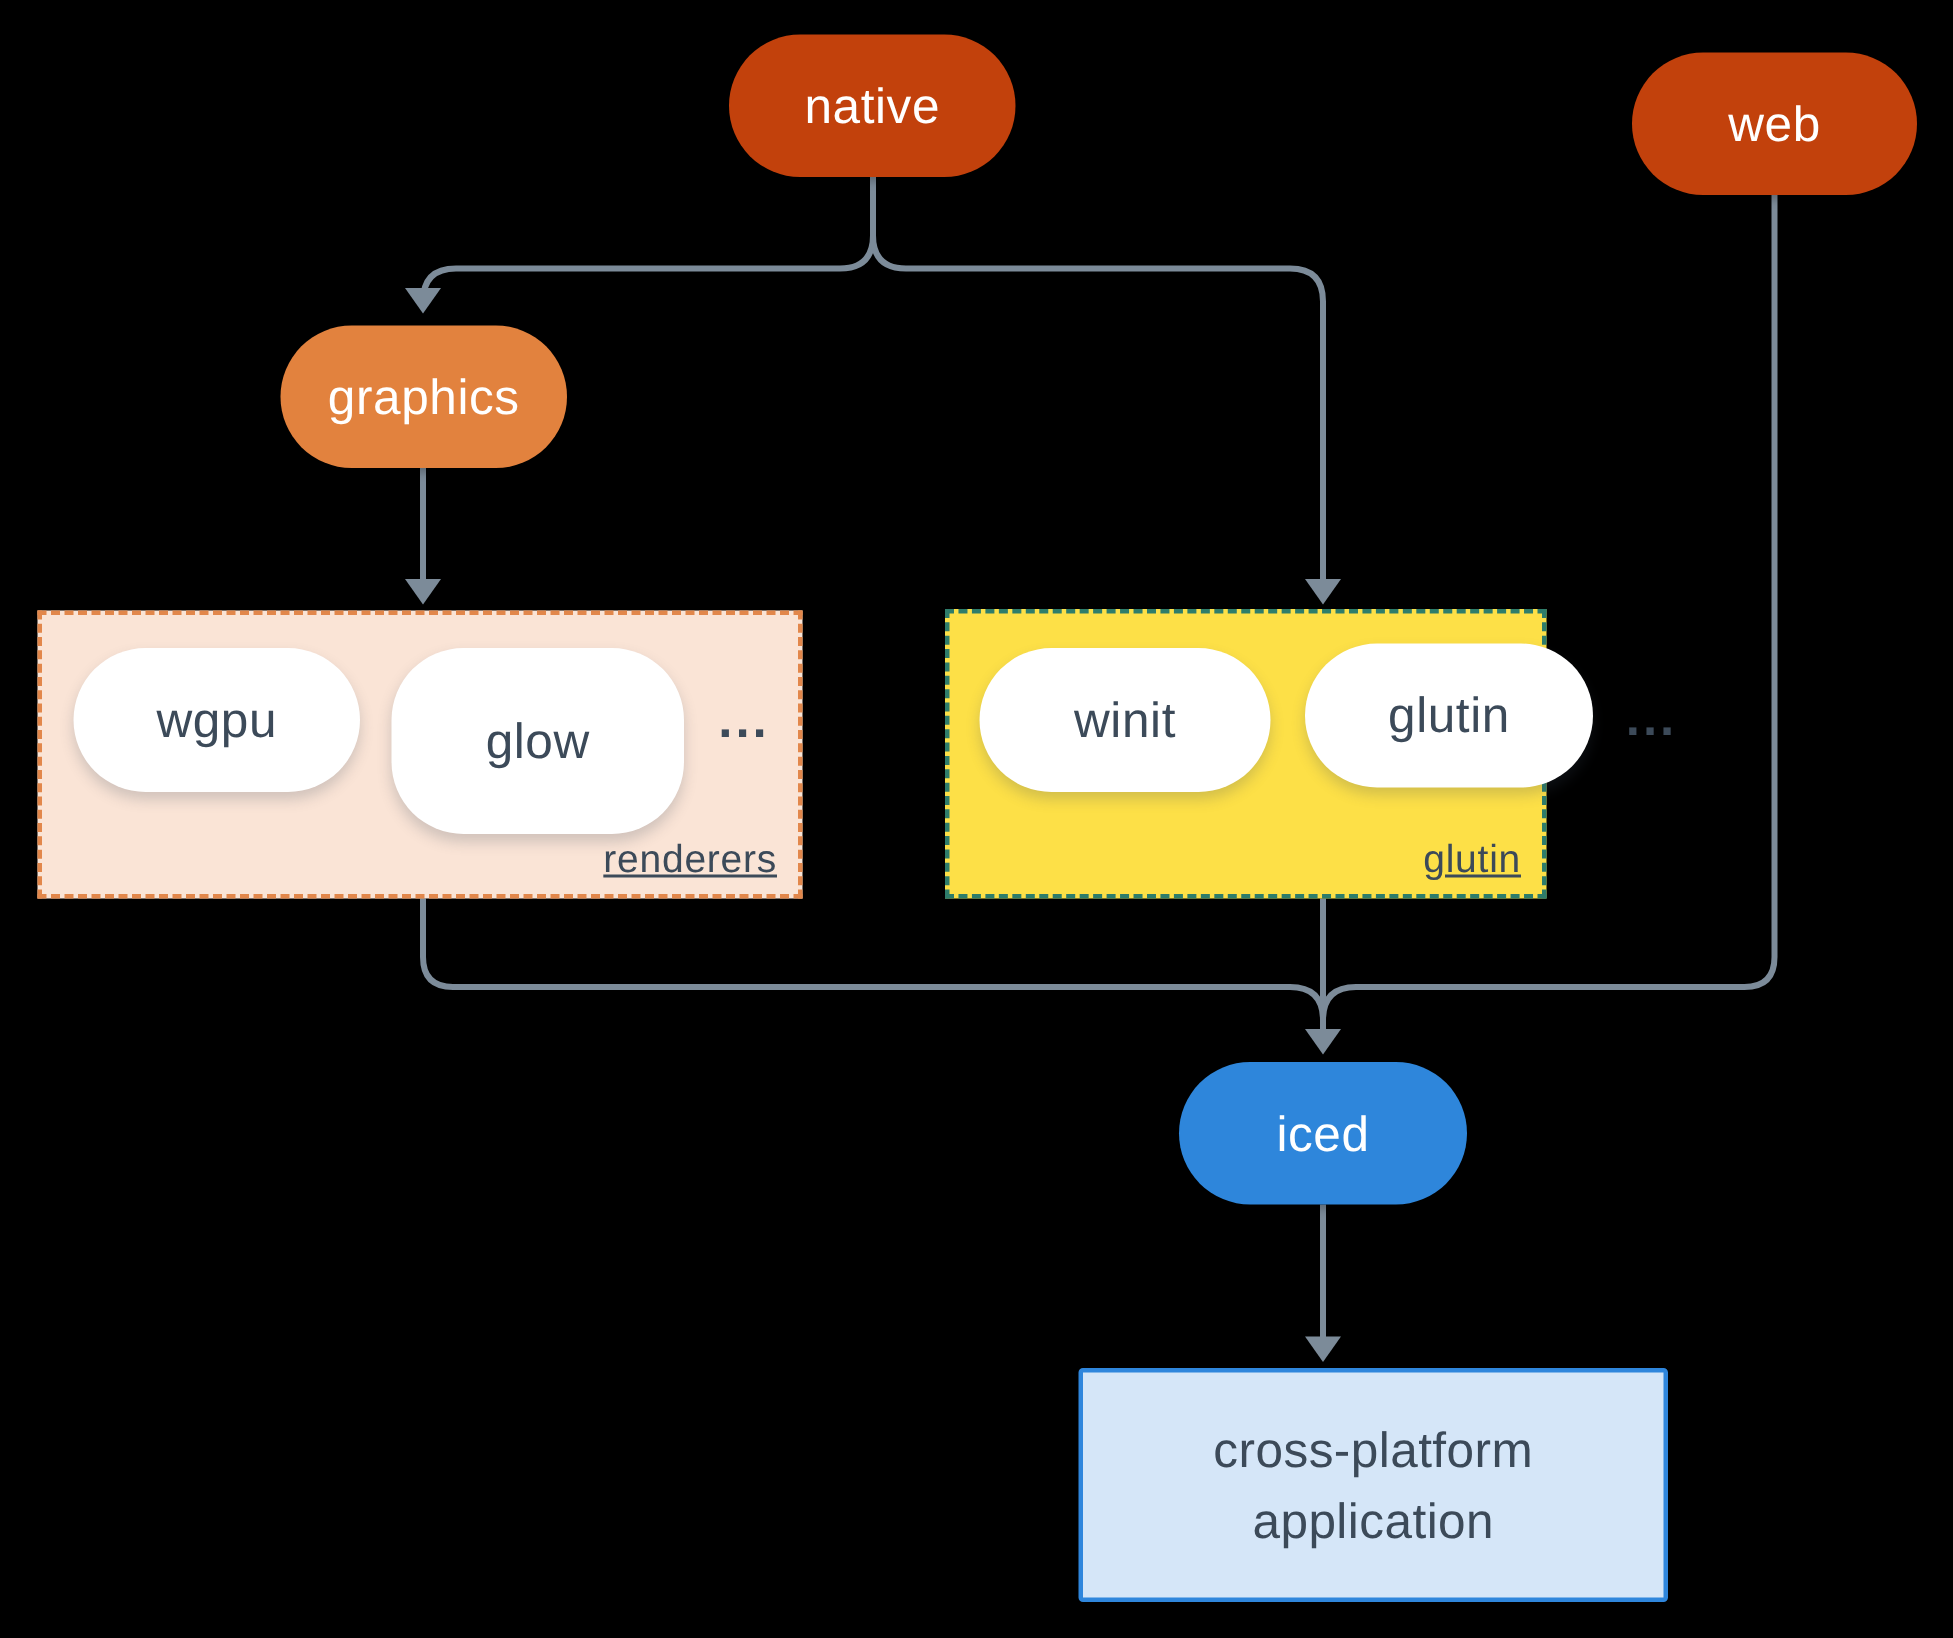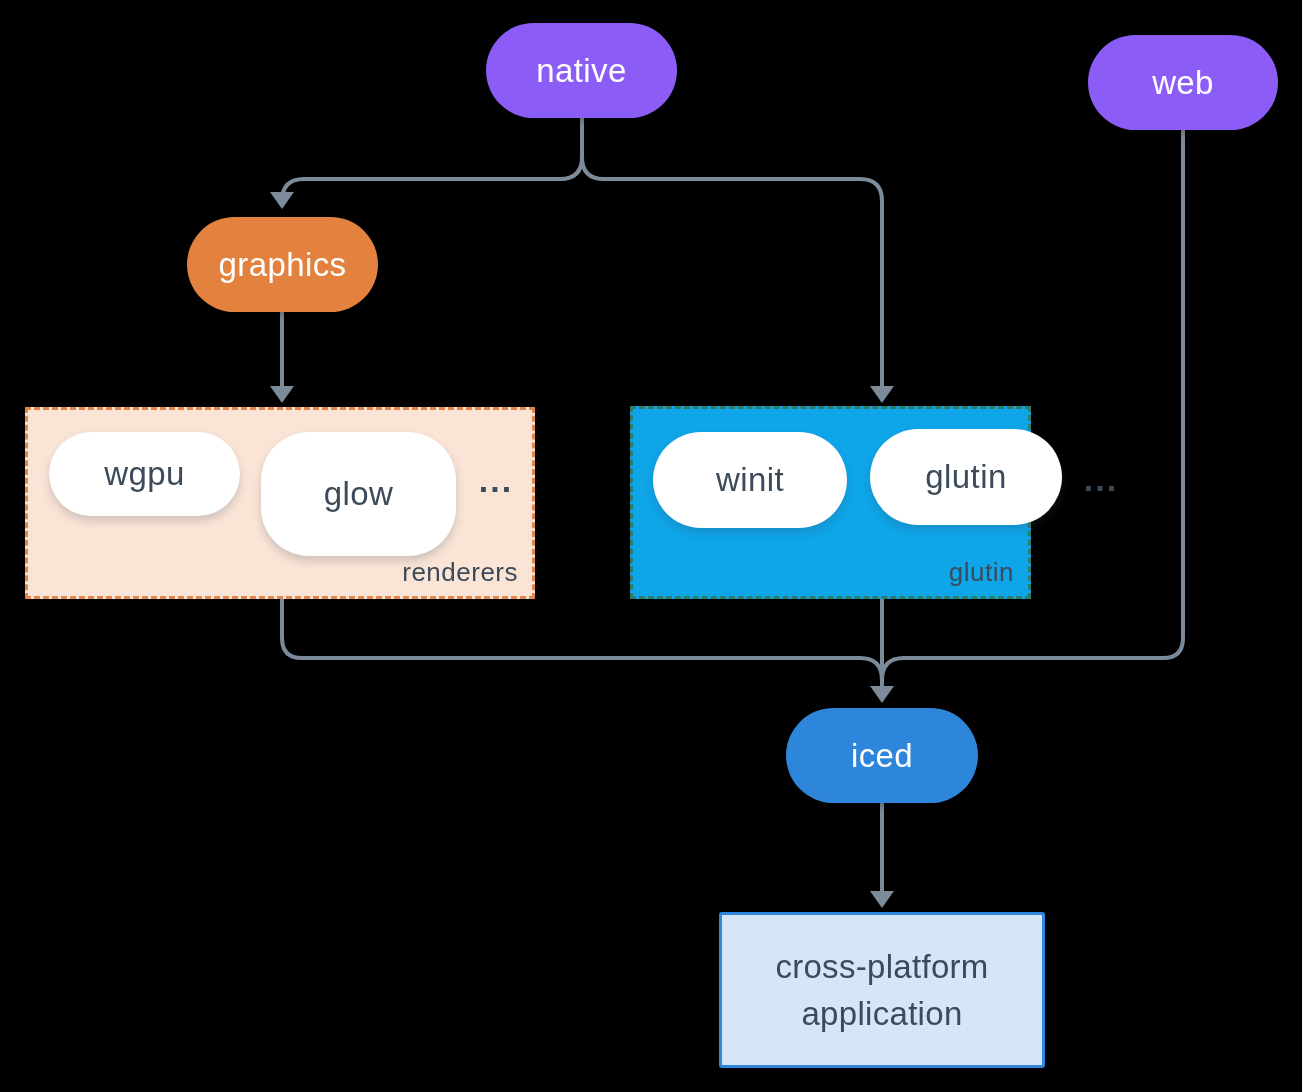--- a/index.html
+++ b/index.html
@@ -24,21 +24,21 @@
     position: absolute;
     display: flex;
     align-items: center;
     justify-content: center;
     border-radius: 48px;
     font-size: 33px;
     letter-spacing: 0.4px;
     color: #ffffff;
     box-shadow: 0 3px 6px rgba(0,0,0,0.25);
   }
-  .pill.purple { background: #8b5cf6; }
+  .pill.purple { background: #c2410c; }
   .pill.orange { background: #E2823E; }
   .pill.blue   { background: #2E86DB; text-align: right; }
   .pill.white  {
     background: #ffffff;
     color: #3C4A59;
     box-shadow: 0 4px 8px rgba(60,74,89,0.18);
   }
   .node-native   { left: 486px; top: 23px;  width: 191px; height: 95px; }
   .node-web      { left: 1088px; top: 35px; width: 190px; height: 95px; }
   .node-graphics { left: 187px; top: 217px; width: 191px; height: 95px; }
@@ -48,49 +48,50 @@
     position: absolute;
     box-sizing: border-box;
   }
   .groupbox.renderers {
     left: 25px; top: 407px; width: 510px; height: 192px;
     background: #FAE4D6;
     border: 3px dashed #E2874B;
   }
   .groupbox.shells {
     left: 630px; top: 406px; width: 401px; height: 193px;
-    background: #0ea5e9;
+    background: #fde047;
     border: 3px dashed #2E7D6B;
   }
   .groupbox .pill { box-shadow: 0 5px 9px rgba(60,74,89,0.22); }
-  .renderers .item-0 { left: 21px;  top: 22px; width: 191px; height: 84px; }
+  .renderers .item-0 { left: 21px;  top: 22px; width: 191px; height: 96px; }
   .renderers .item-1 { left: 233px; top: 22px; width: 195px; height: 124px; }
   .shells .item-0    { left: 20px;  top: 23px; width: 194px; height: 96px; }
   .shells .item-1    { left: 237px; top: 20px; width: 192px; height: 96px; }
   .ellipsis {
     position: absolute;
     left: 440px; top: 22px;
     width: 56px; height: 96px;
     display: flex; align-items: center; justify-content: center;
     font-size: 34px;
     font-weight: bold;
     letter-spacing: 2px;
     color: #3C4A59;
   }
   .group-label {
     position: absolute;
     right: 14px; bottom: 8px;
     font-size: 26px;
     letter-spacing: 0.5px;
     color: #3C4A59;
+    text-decoration: underline;
   }
   .appbox {
     position: absolute;
     left: 719px; top: 912px;
-    width: 326px; height: 156px;
+    width: 393px; height: 156px;
     box-sizing: border-box;
     background: #D5E6F8;
     border: 3px solid #2F86DC;
     border-radius: 3px;
     display: flex;
     align-items: center;
     justify-content: center;
   }
   .appbox .app-label {
     width: 250px;

